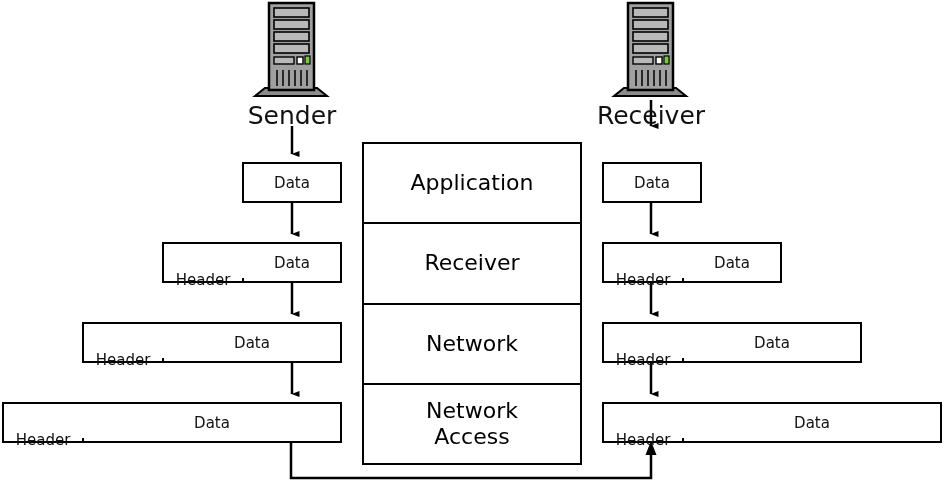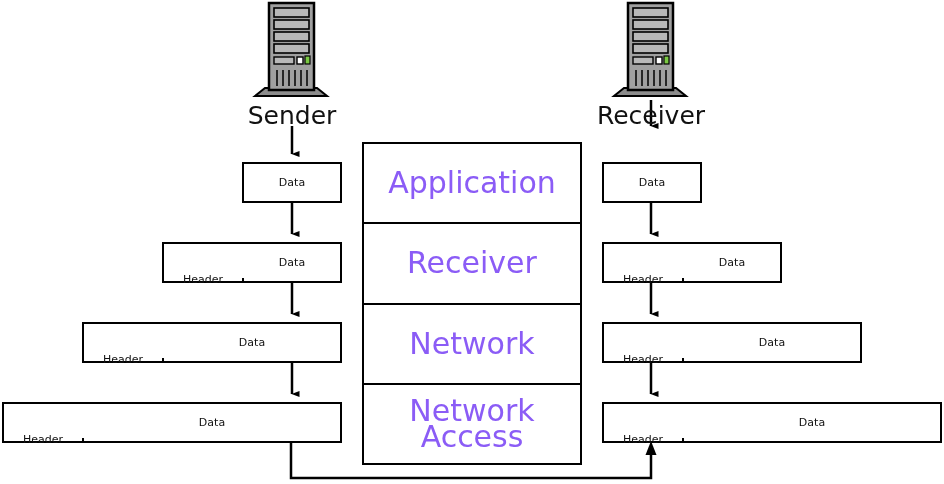--- a/index.html
+++ b/index.html
@@ -16,34 +16,34 @@
 
   
   .pdu{
     position:absolute;box-sizing:border-box;
     border:2.5px solid #000;background:#fff;
     display:flex;align-items:stretch;
   }
   .pdu .cell{
     box-sizing:border-box;display:flex;
     align-items:center;justify-content:center;
-    font-size:11px;color:#111;white-space:nowrap;
+    font-size:15px;color:#111;white-space:nowrap;
   }
   .pdu .cell.hdr{border-right:2.5px solid #000;margin-top:34px;}
 
   
   .stack{
     position:absolute;box-sizing:border-box;
     border:2.5px solid #000;background:#fff;
     display:flex;flex-direction:column;
   }
   .stack .layer{
     flex:1 1 0;box-sizing:border-box;
     display:flex;align-items:center;justify-content:center;
-    text-align:center;font-size:30px;line-height:26px;color:#8b5cf6;
+    text-align:center;font-size:22px;line-height:26px;color:#000000;
     border-bottom:2.5px solid #000;
   }
   .stack .layer:last-child{border-bottom:none;}
 
   
   svg.overlay{position:absolute;left:0;top:0;width:944px;height:484px;
               pointer-events:none;}
 </style>
 </head>
 <body>

